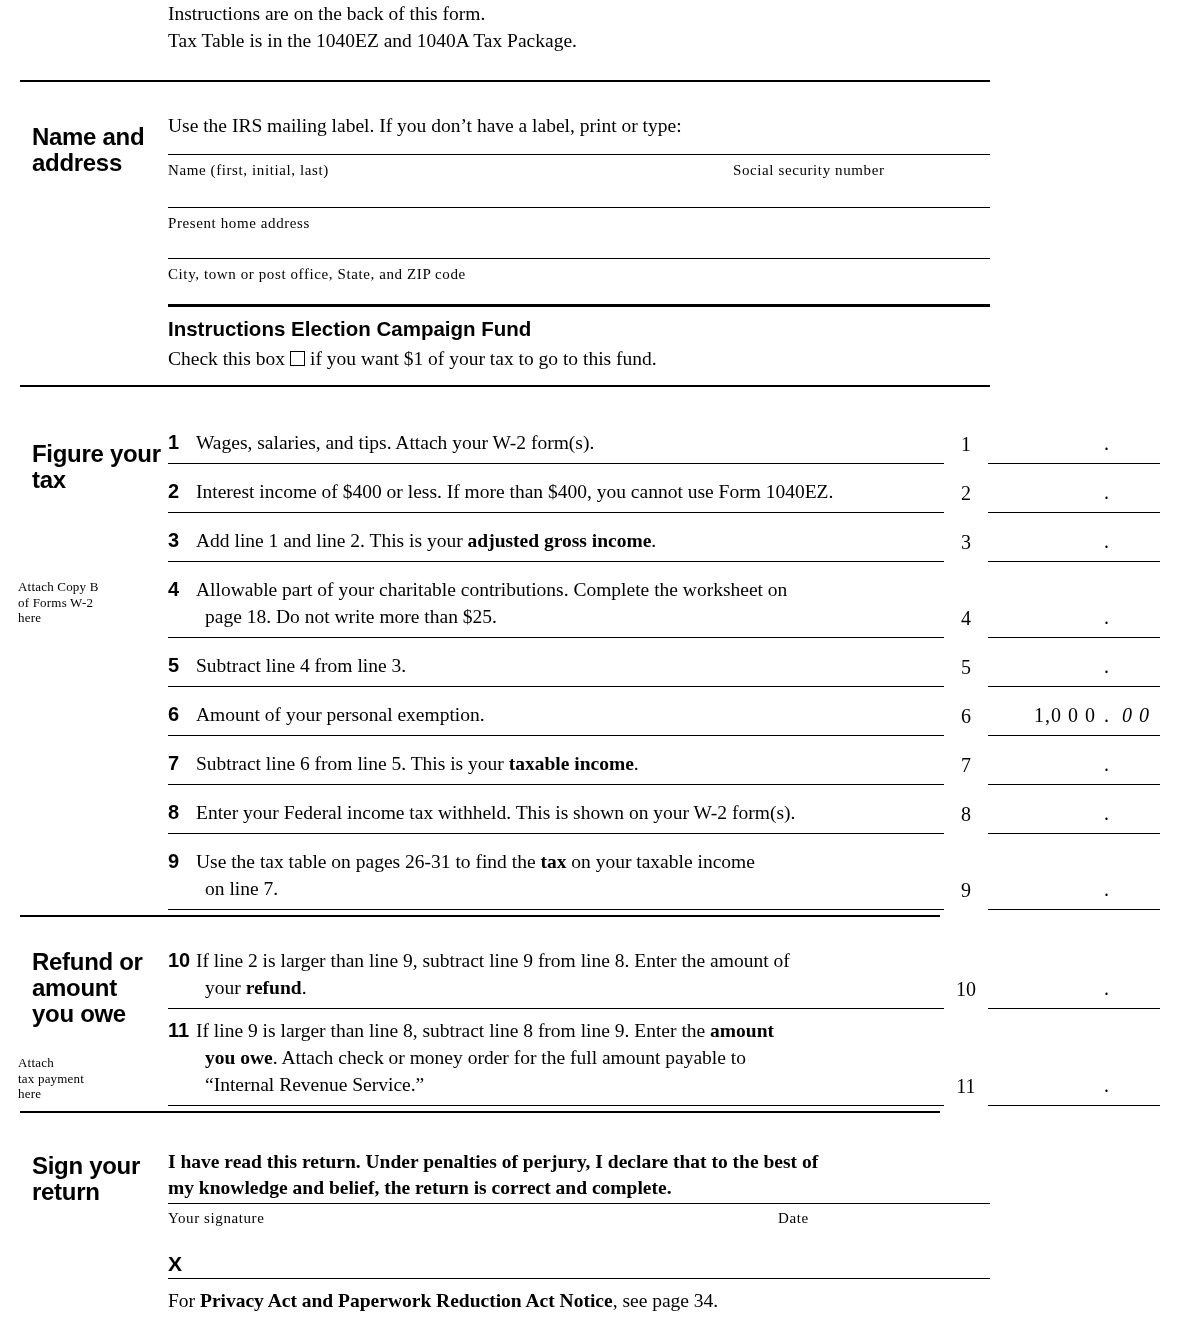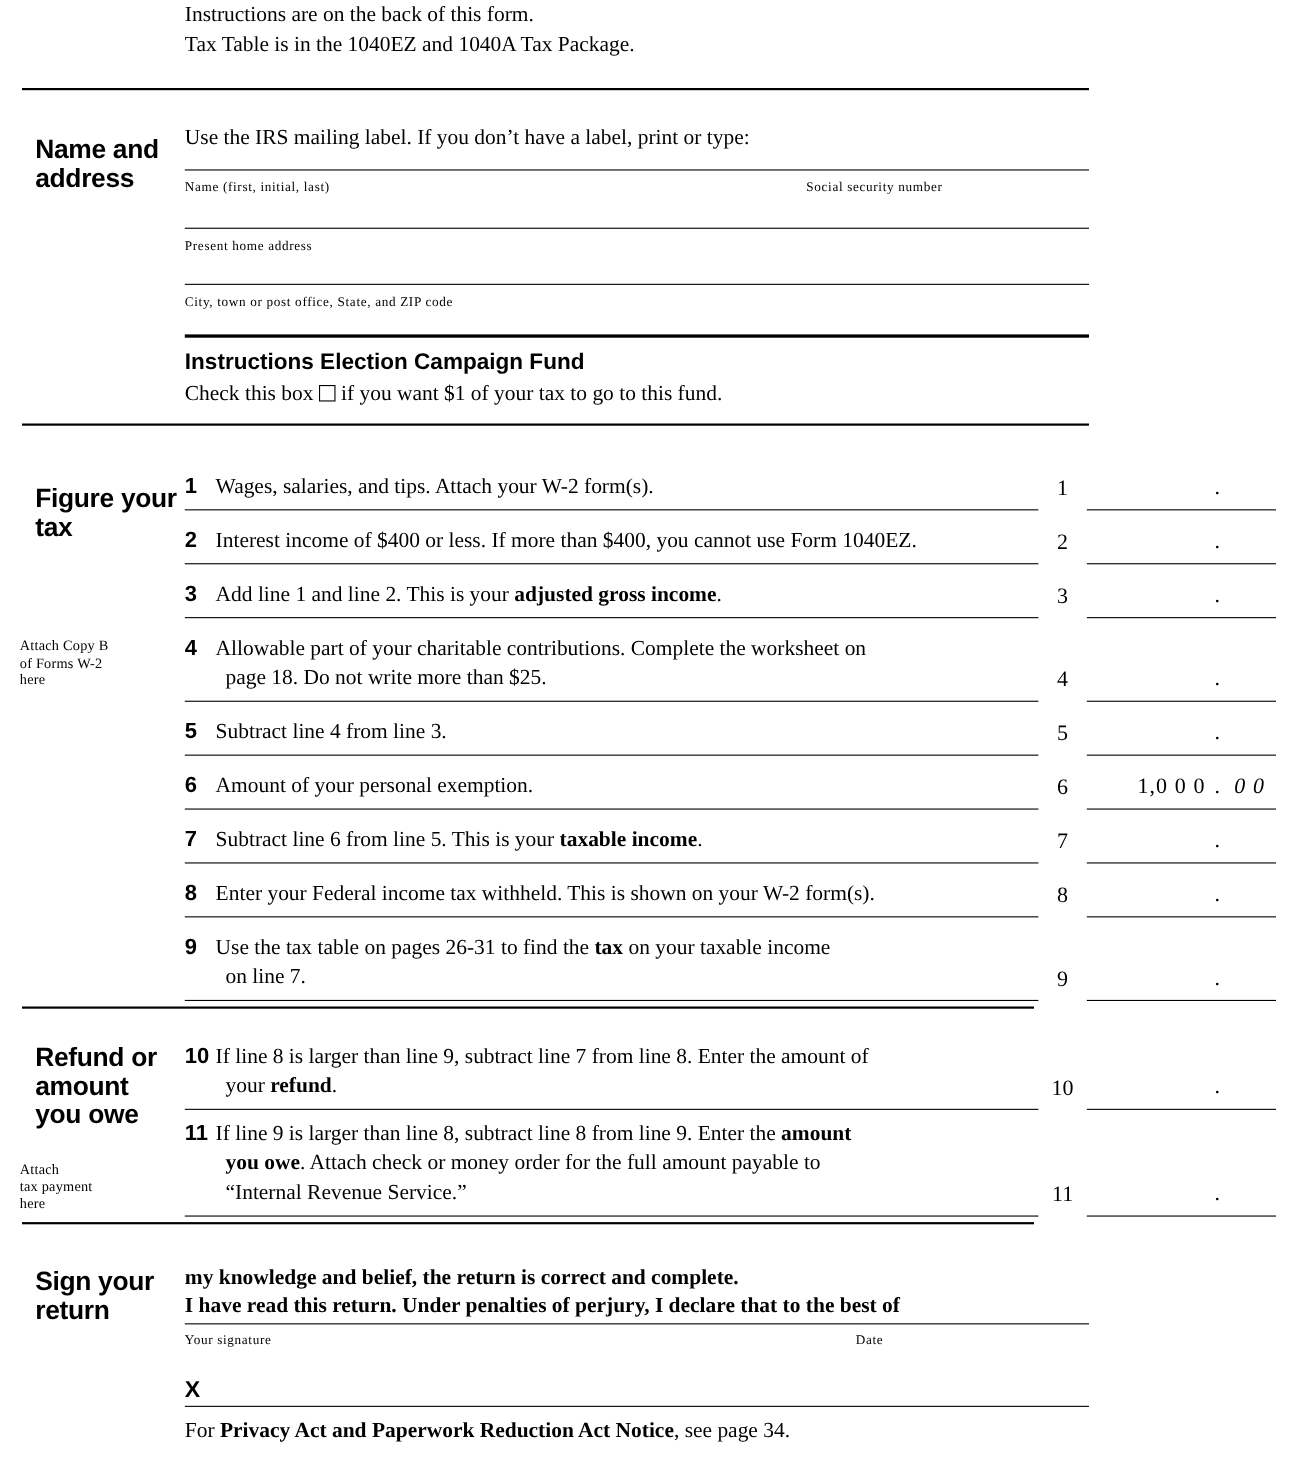--- a/index.html
+++ b/index.html
@@ -19,21 +19,21 @@
     font-family:"Liberation Sans", sans-serif; font-weight:bold;
     font-size:24px; line-height:26px; letter-spacing:-0.3px; white-space:pre-line;
   }
   .side-note {
     position:absolute; left:18px; width:118px;
     font-size:13px; line-height:15.5px; letter-spacing:0.2px; white-space:pre-line;
   }
   .ns-content { margin-left:168px; margin-right:188px; }
   .rule { border-top:1.5px solid #000; }
   .rule.thick { border-top:3.5px solid #000; }
-  .small-label { font-size:12px; letter-spacing:0.6px; line-height:20px; }
+  .small-label { font-size:15px; letter-spacing:0.6px; line-height:20px; }
   .labels-row { position:relative; }
   .ssn { position:absolute; left:565px; top:0; }
   .campaign-title {
     font-family:"Liberation Sans", sans-serif; font-weight:bold;
     font-size:20.5px; line-height:24px;
   }
   .checkbox {
     display:inline-block; width:15px; height:15px;
     border:1.6px solid #000; vertical-align:-1px; margin:0 5px;
   }
@@ -221,21 +221,21 @@
   <section>
     <div class="side-title" style="top:2px">Refund or
 amount
 you owe</div>
     <div class="side-note" style="top:108px">Attach
 tax payment
 here</div>
     <div class="rows refund-rows">
         <div class="tax-row">
           <div class="row-text">
-            <div class="tl"><span class="ln">10</span><span>If line 8 is larger than line 9, subtract line 7 from line 8. Enter the amount of</span><b></b><span></span></div>
+            <div class="tl"><span class="ln">10</span><span>If line 2 is larger than line 9, subtract line 9 from line 8. Enter the amount of</span><b></b><span></span></div>
             <div class="tl cont"><span>your </span><b>refund</b><span>.</span></div>
           </div>
           <div class="row-ref">10</div>
           <div class="row-amt">
             <span class="amt-d"></span>
             <span class="amt-dot">.</span>
             <span class="amt-c"></span>
           </div>
         </div>
         <div class="tax-row">
@@ -254,22 +254,22 @@
       </div>
   </section>
 
   <div class="divider short" style="margin-top:5px"></div>
 
   <section>
     <div class="side-title" style="top:4px">Sign your
 return</div>
     <div class="sign-content">
       <div class="perjury">
+        <div>I have read this return. Under penalties of perjury, I declare that to the best of</div>
         <div>my knowledge and belief, the return is correct and complete.</div>
-        <div>I have read this return. Under penalties of perjury, I declare that to the best of</div>
       </div>
       <div class="sig-rule"></div>
       <div class="sig-labels small-label">
         <span>Your signature</span>
         <span class="date-label">Date</span>
       </div>
       <div class="xmark">X</div>
       <div class="sig-rule"></div>
       <div class="footer">
         <span>For </span><b>Privacy Act and Paperwork Reduction Act Notice</b><span>, see page 34.</span>

